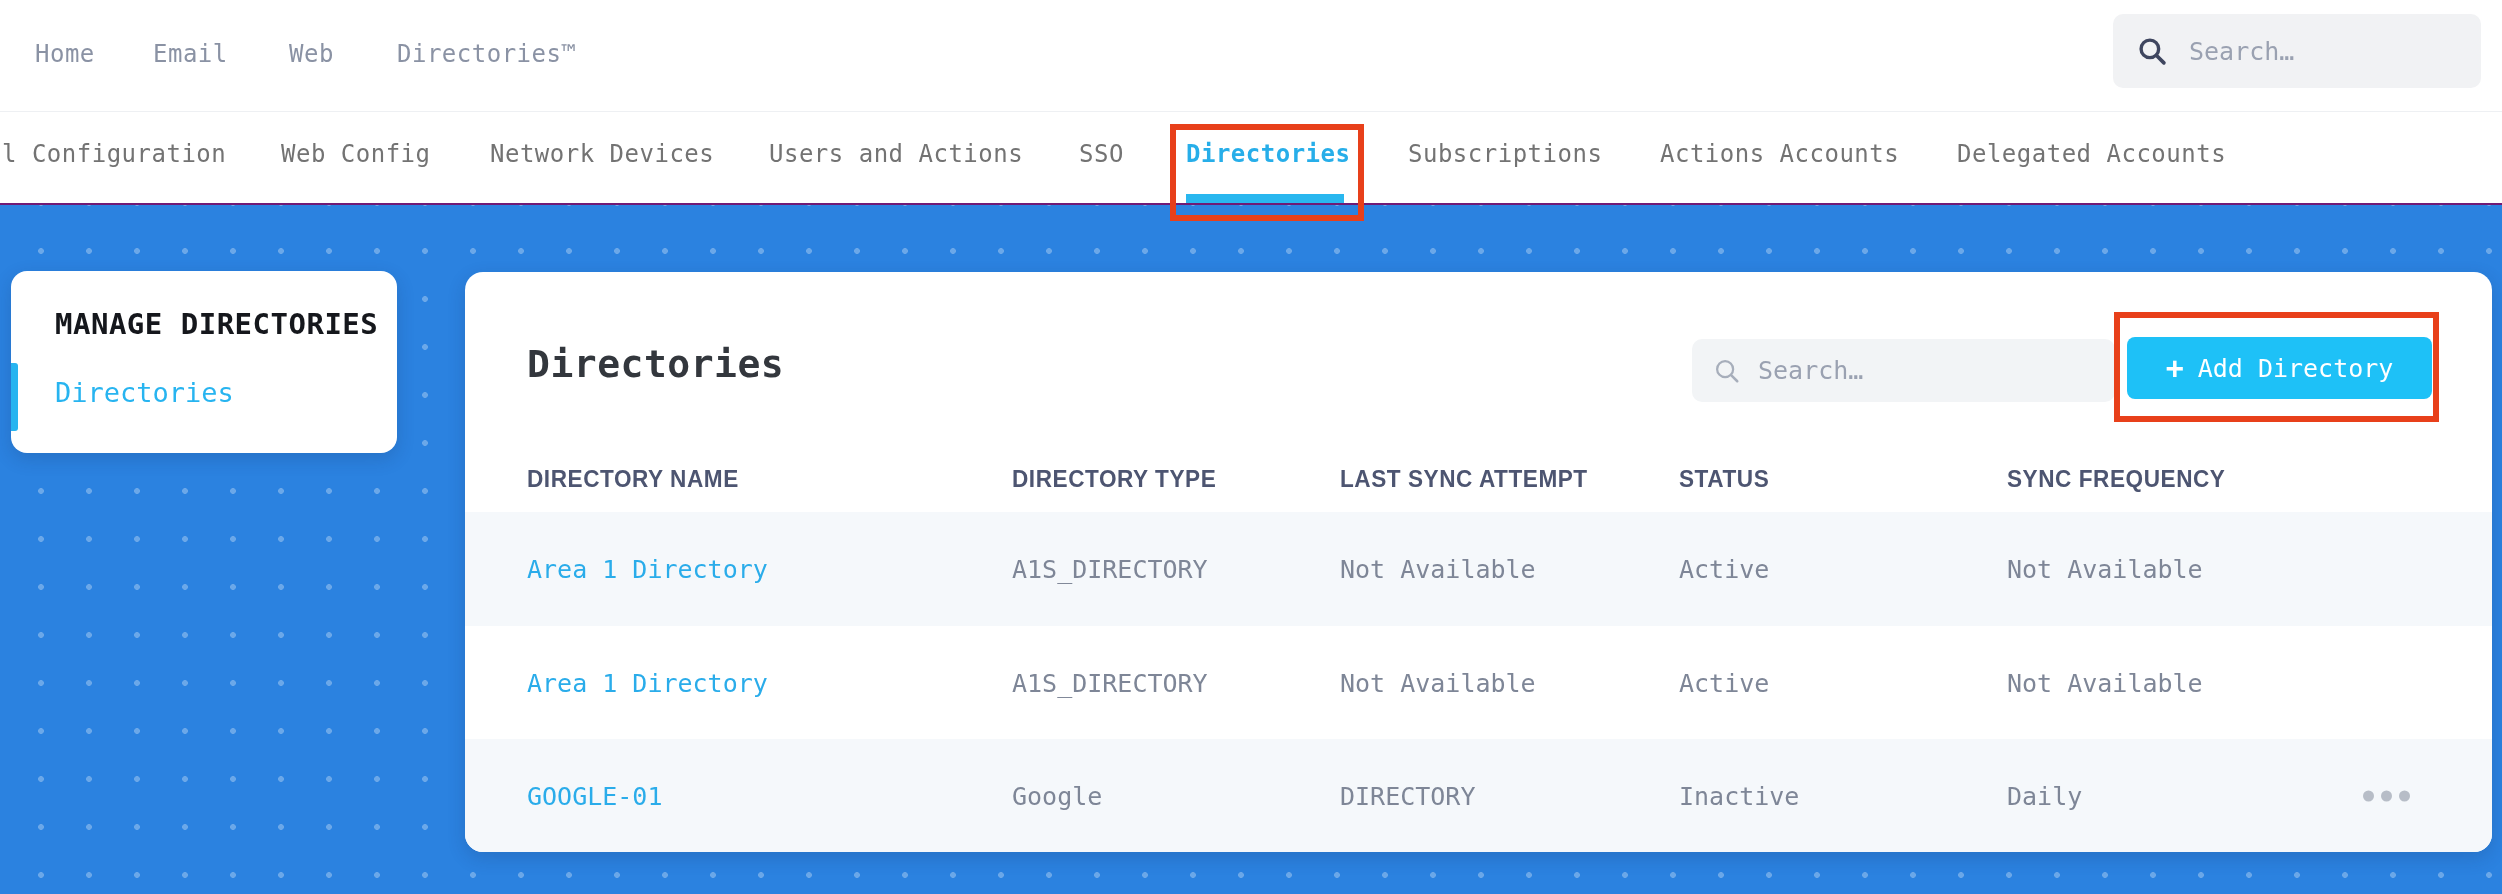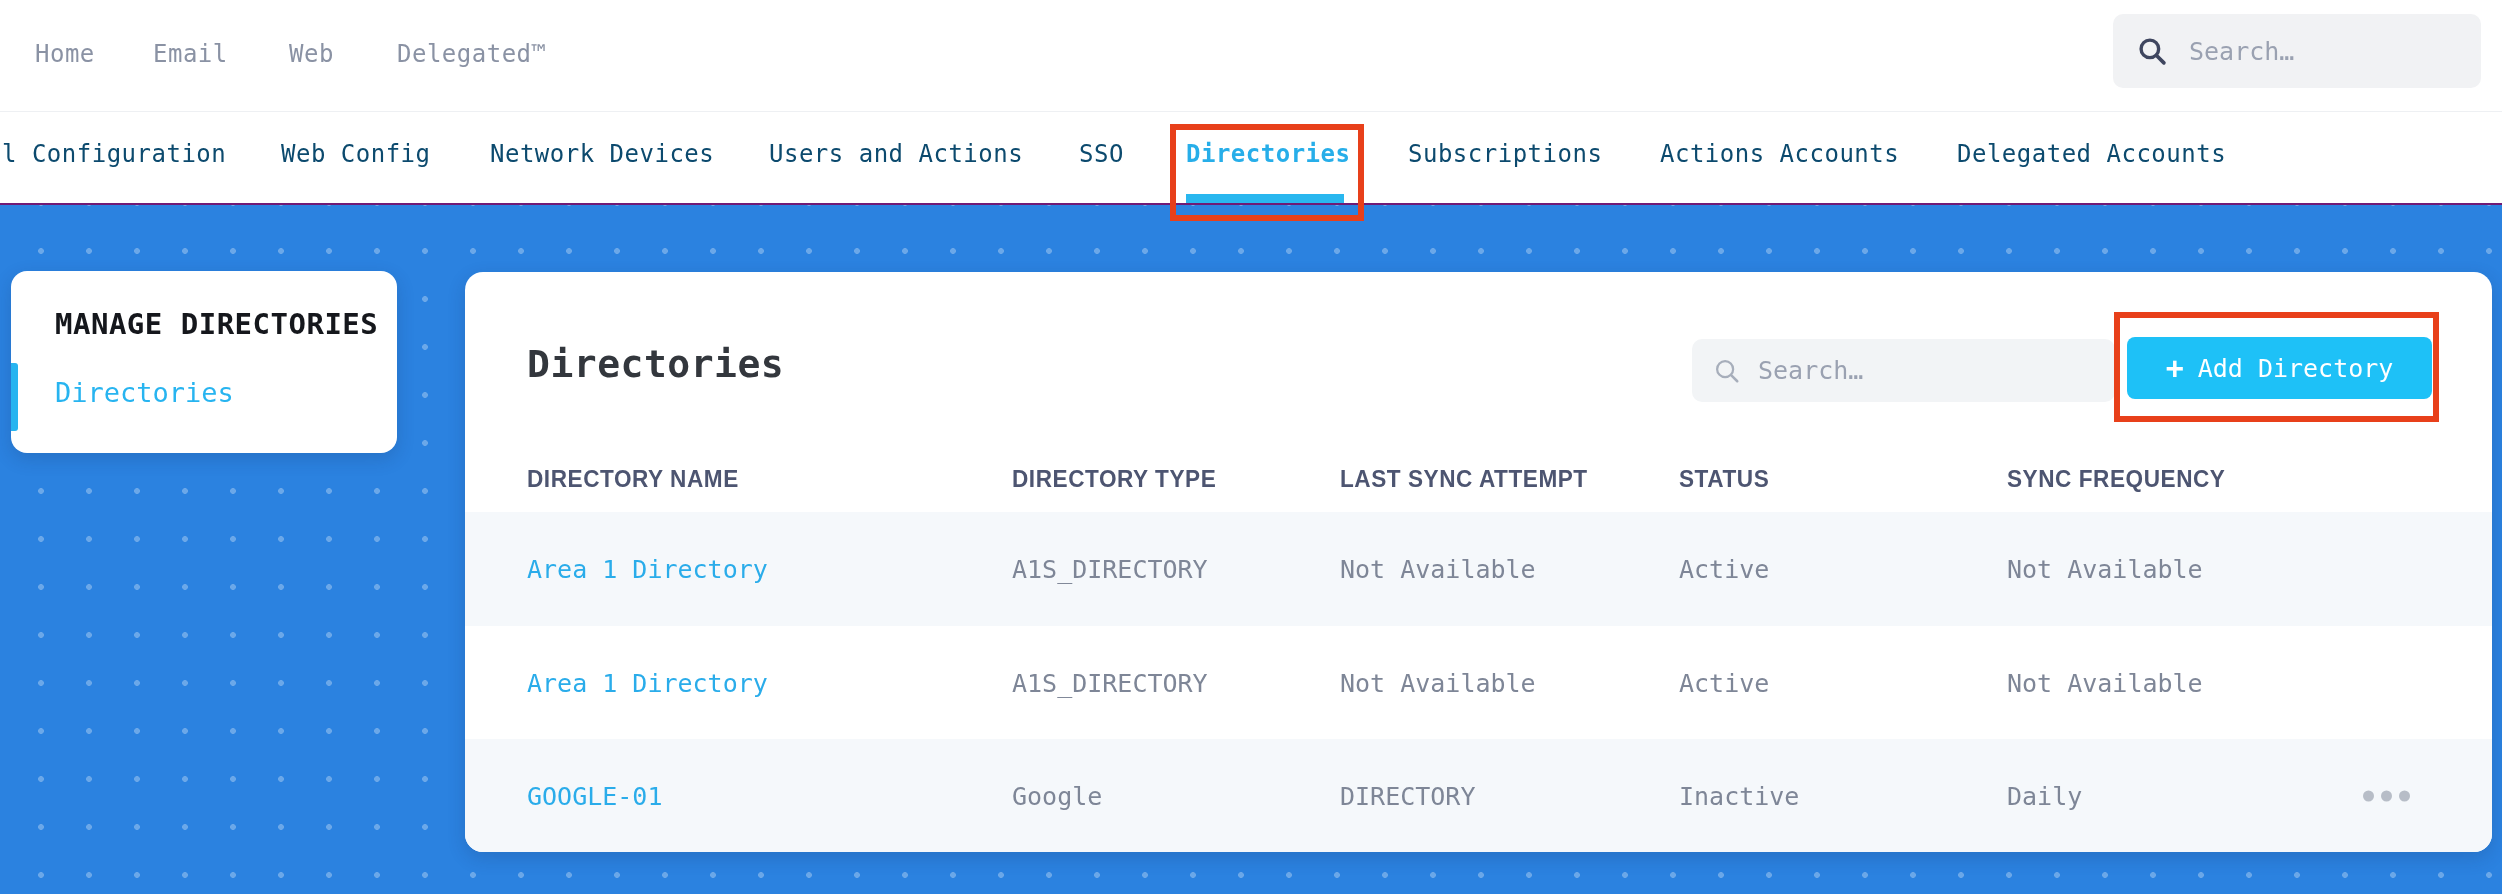--- a/index.html
+++ b/index.html
@@ -16,21 +16,21 @@
 
   .top-search { position:absolute; left:2113px; top:14px; width:368px; height:74px;
     background:#f1f2f4; border-radius:10px; display:flex; align-items:center;
     padding:0 22px; }
   .top-search svg { flex:0 0 auto; }
   .top-search input { border:none; outline:none; background:transparent;
     font-family:"DejaVu Sans Mono", monospace; font-size:25px; color:#555d70;
     margin-left:20px; width:270px; }
   .top-search input::placeholder { color:#9aa1b1; }
 
-  .tab-item { position:absolute; top:140px; font-size:24px; color:#0c4a6e;
+  .tab-item { position:absolute; top:140px; font-size:24px; color:#737373;
     letter-spacing:0.5px; cursor:pointer; white-space:nowrap; }
   .tab-item.active { color:#27aee9; font-weight:bold; }
   .tab-underline { position:absolute; left:1186px; top:194px; width:158px; height:9px;
     background:#29b7ef; }
   .annotation-box { position:absolute; border:6px solid #e8401a; z-index:30;
     pointer-events:none; }
   .anno-tab { left:1170px; top:124px; width:194px; height:97px; }
 
   
   .workspace { position:absolute; left:0; top:205px; width:2502px; height:689px;
@@ -87,21 +87,21 @@
   .ellipsis i { width:11px; height:11px; border-radius:50%; background:#b7bdc7; }
 </style>
 </head>
 <body>
 
 <div class="header">
   <div class="topnav-row">
     <span class="topnav-item" style="left:35px">Home</span>
     <span class="topnav-item" style="left:153px">Email</span>
     <span class="topnav-item" style="left:289px">Web</span>
-    <span class="topnav-item" style="left:397px">Delegated™</span>
+    <span class="topnav-item" style="left:397px">Directories™</span>
 
     <div class="top-search">
       <svg width="34" height="34" viewBox="0 0 24 24">
         <circle cx="10.5" cy="10.5" r="6.2" fill="none" stroke="#3f465f" stroke-width="2.4"></circle>
         <line x1="15.2" y1="15.2" x2="20.4" y2="20.4" stroke="#3f465f" stroke-width="2.6" stroke-linecap="round"></line>
       </svg>
       <input type="text" placeholder="Search…" style="">
     </div>
   </div>
 

